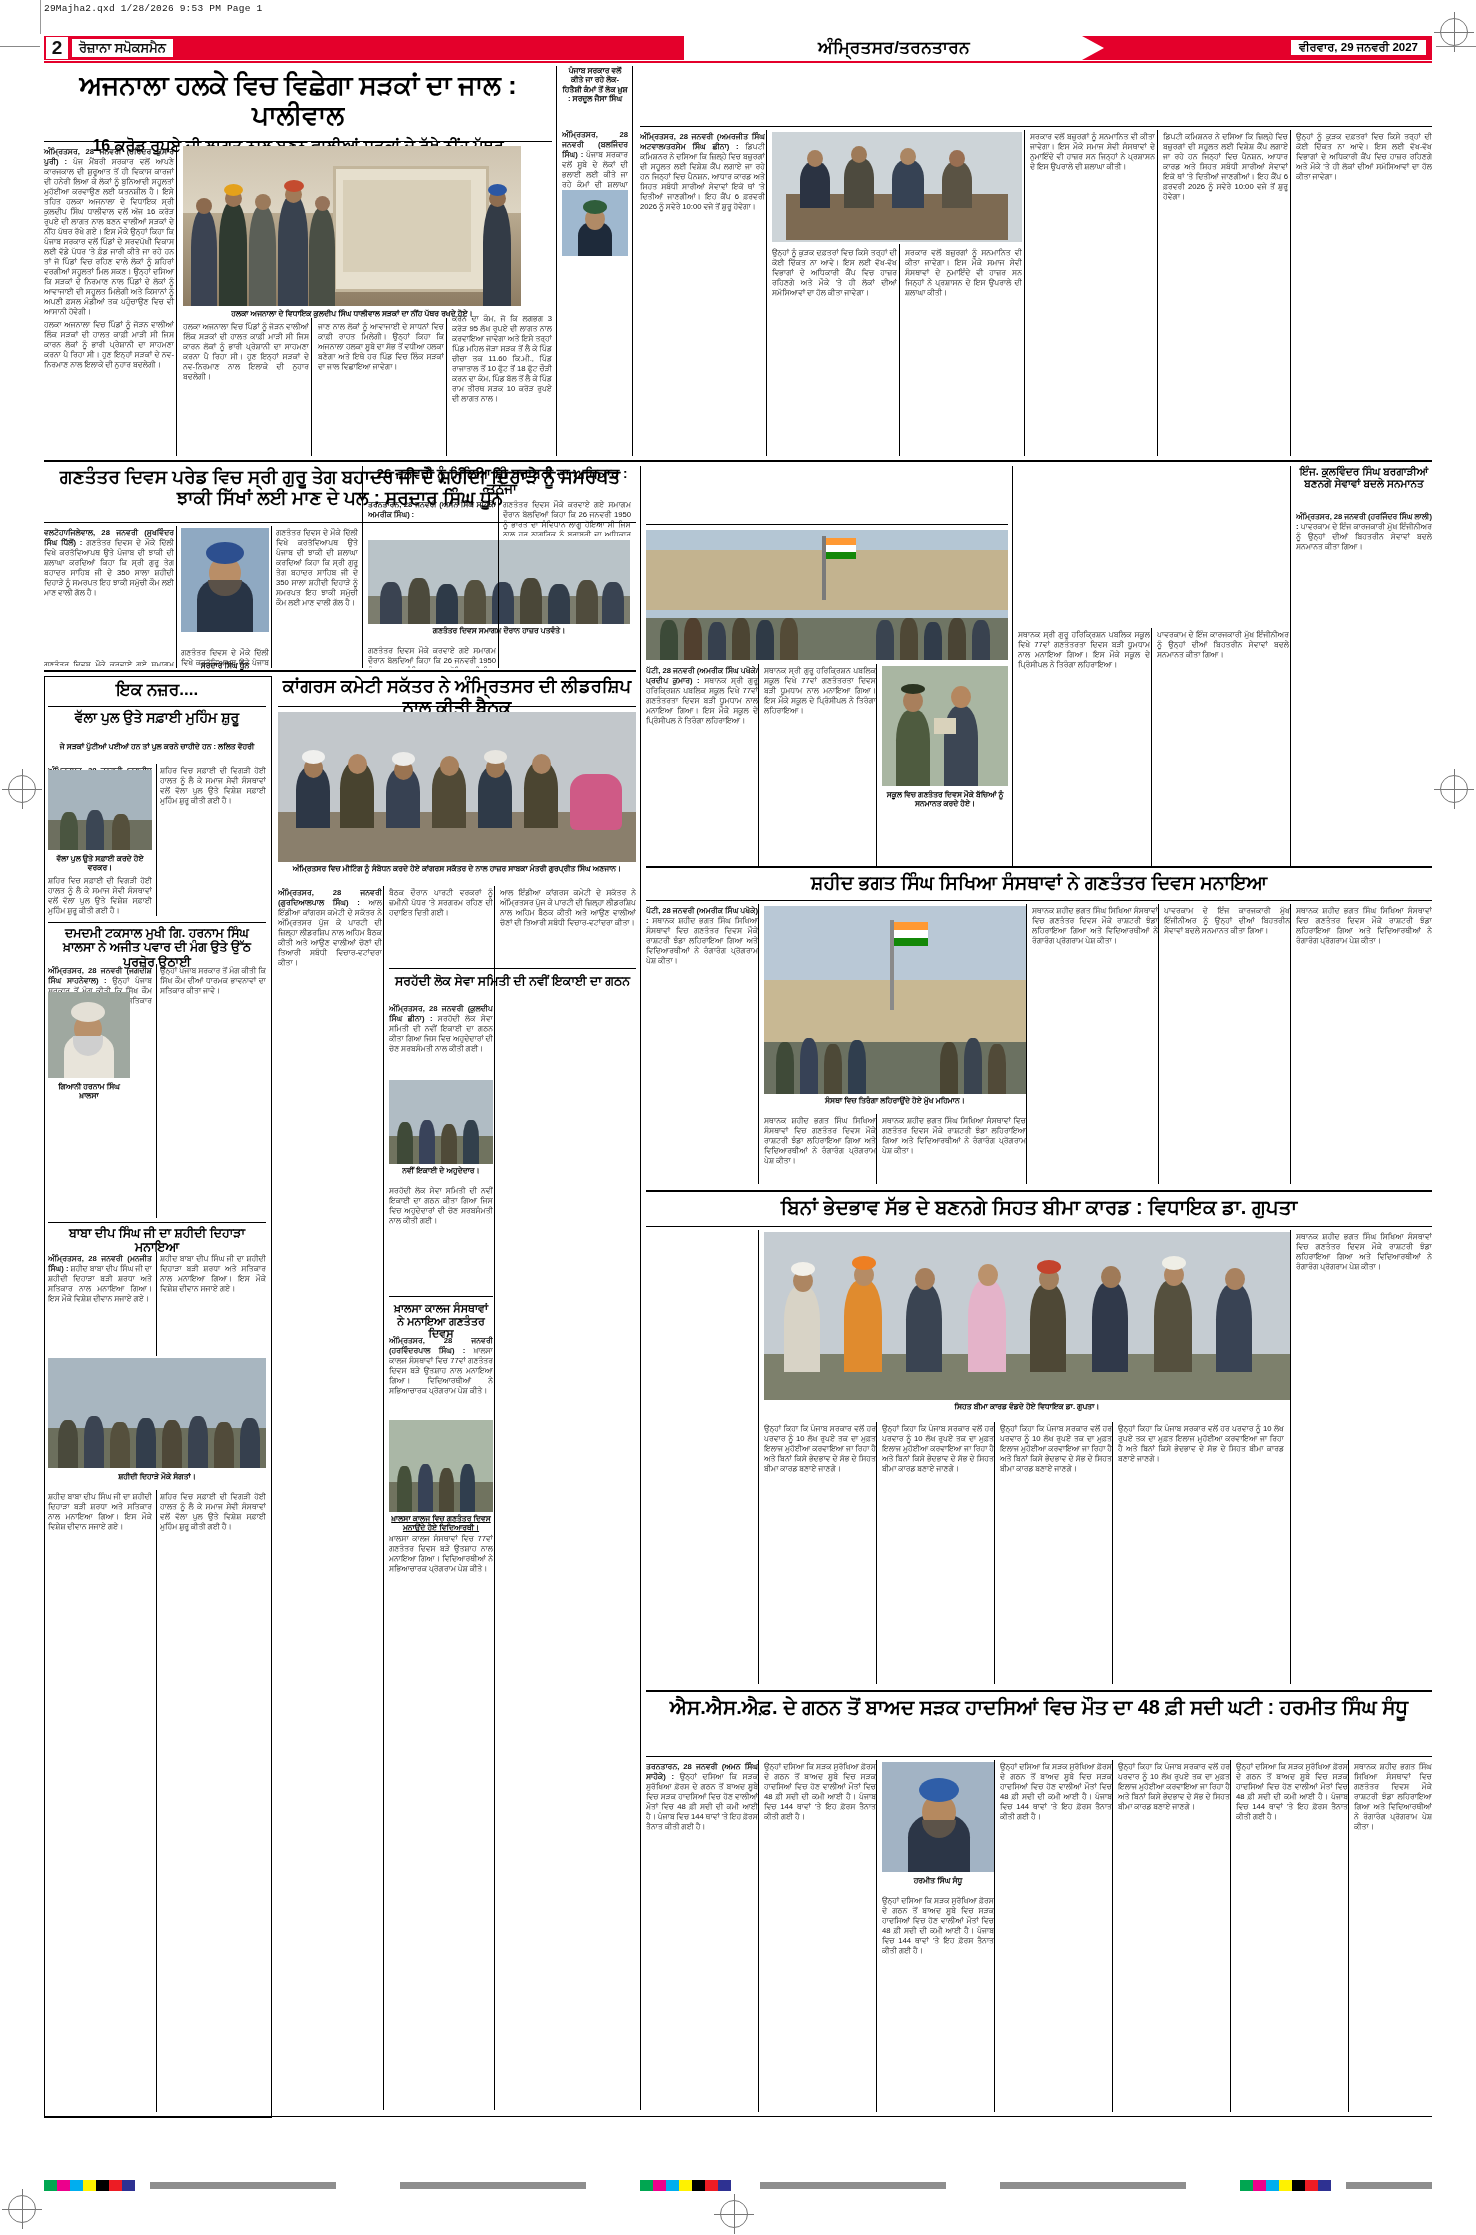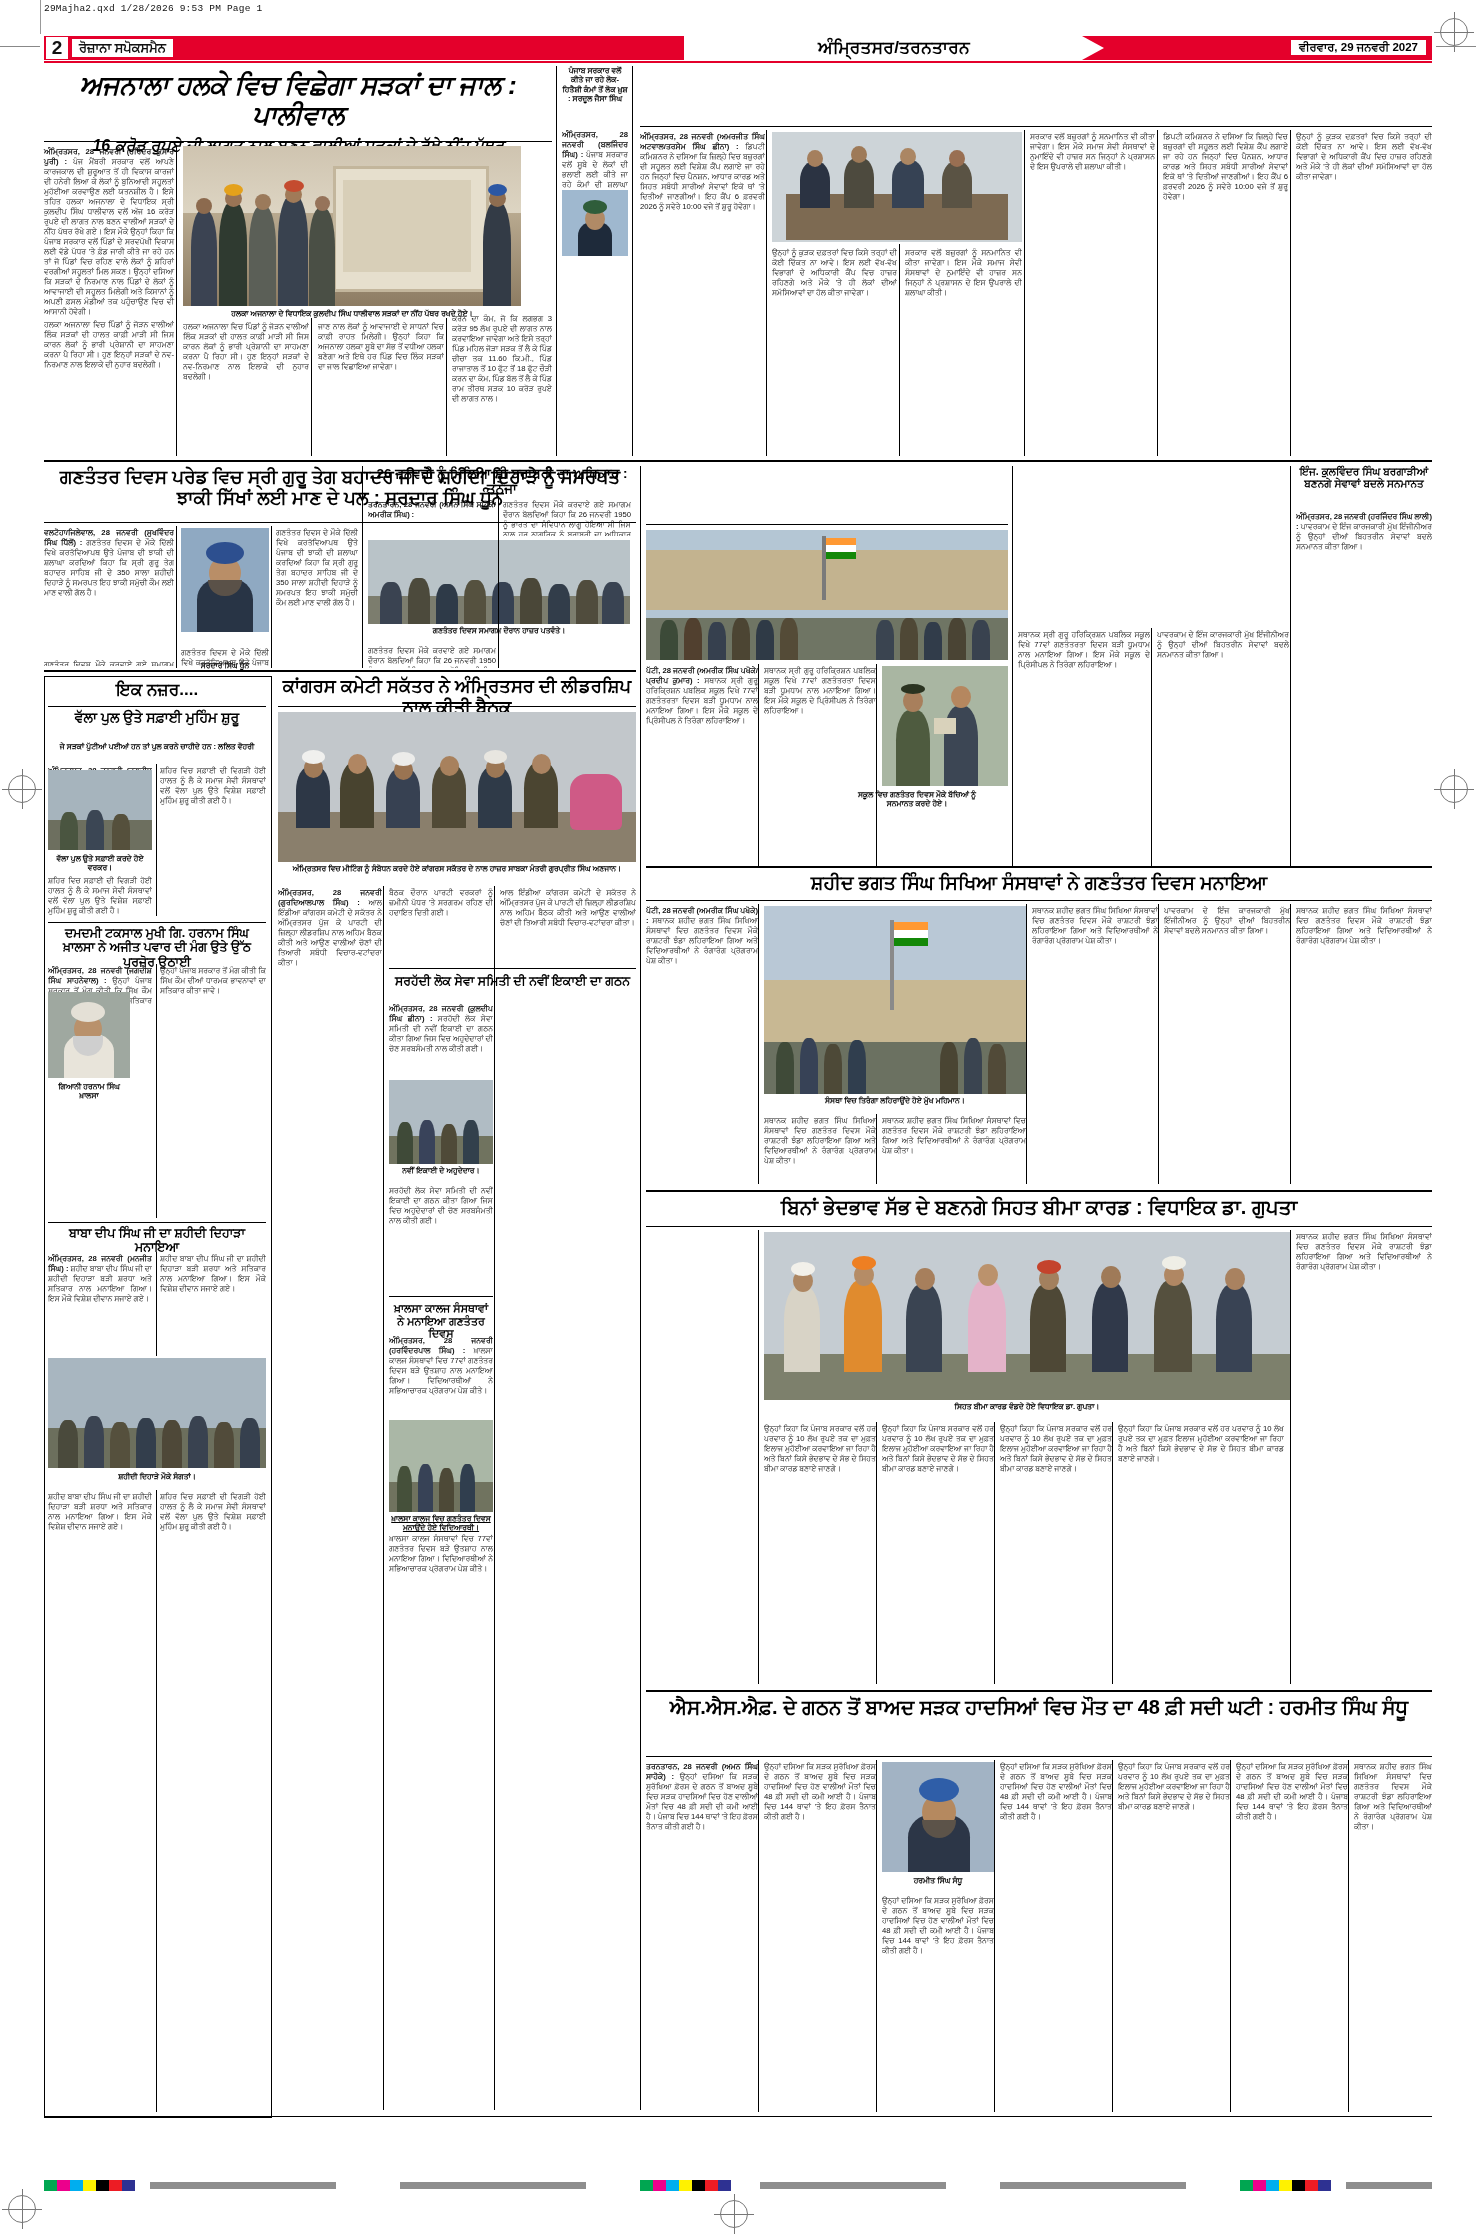--- a/index.html
+++ b/index.html
@@ -78,21 +78,21 @@
     <div class="mh-redL"></div>
     <div class="mh-redR"></div>
     <div class="mh-center2"></div>
     <div class="mh-pageno">2</div>
     <div class="mh-paper">ਰੋਜ਼ਾਨਾ ਸਪੋਕਸਮੈਨ</div>
     <div class="mh-section">ਅੰਮ੍ਰਿਤਸਰ/ਤਰਨਤਾਰਨ</div>
     <div class="mh-date">ਵੀਰਵਾਰ, 29 ਜਨਵਰੀ 2027</div>
   </div>
   <div class="mh-thin"></div>
 
-  <div class="col" style="left:44px;top:70px;width:508px;font-style:italic;">
+  <div class="col" style="left:44px;top:70px;width:508px;">
     <div class="hl" style="font-size:26.5px;text-align:center;letter-spacing:-.2px;">ਅਜਨਾਲਾ ਹਲਕੇ ਵਿਚ ਵਿਛੇਗਾ ਸੜਕਾਂ ਦਾ ਜਾਲ : ਪਾਲੀਵਾਲ</div>
     <div class="hl" style="font-size:16px;text-align:center;margin-top:7px;">16 ਕਰੋੜ ਰੁਪਏ ਦੀ ਲਾਗਤ ਨਾਲ ਬਣਨ ਵਾਲੀਆਂ ਸੜਕਾਂ ਦੇ ਰੱਖੇ ਨੀਂਹ ਪੱਥਰ</div>
   </div>
   <div class="rule-h" style="position:absolute;left:44px;top:141px;width:508px;"></div>
 
   <div class="photo" style="left:183px;top:146px;width:338px;height:160px;position:absolute;">
     <div class="ph-sky" style="background:linear-gradient(#cfc4b0,#ded6c4);"></div>
     <div class="ph-grd" style="background:linear-gradient(#b8a98f,#8d7c63);"></div>
     <div style="position:absolute;left:150px;top:20px;width:150px;height:120px;background:#e6dfcd;border:3px solid #c3b69c;"></div>
     <div style="position:absolute;left:160px;top:34px;width:128px;height:92px;background:#d8cfb8;"></div>
@@ -253,21 +253,21 @@
   <div class="body col" style="left:764px;top:666px;width:112px;height:188px;overflow:hidden;">ਸਥਾਨਕ ਸ੍ਰੀ ਗੁਰੂ ਹਰਿਕ੍ਰਿਸ਼ਨ ਪਬਲਿਕ ਸਕੂਲ ਵਿਖੇ 77ਵਾਂ ਗਣਤੰਤਰਤਾ ਦਿਵਸ ਬੜੀ ਧੂਮਧਾਮ ਨਾਲ ਮਨਾਇਆ ਗਿਆ। ਇਸ ਮੌਕੇ ਸਕੂਲ ਦੇ ਪ੍ਰਿੰਸੀਪਲ ਨੇ ਤਿਰੰਗਾ ਲਹਿਰਾਇਆ।</div>
   <div class="photo" style="position:absolute;left:882px;top:666px;width:126px;height:120px;">
     <div class="ph-sky" style="background:#a9b6a2;height:100%;"></div>
     <div class="fig" style="left:14px;width:34px;height:76px;background:#4e5b3f;"></div>
     <div class="head" style="left:21px;top:24px;width:20px;height:22px;background:#a87f5c;"></div>
     <div class="head" style="left:19px;top:18px;width:24px;height:10px;background:#2a3320;"></div>
     <div class="fig" style="left:62px;width:34px;height:80px;background:#3c4654;"></div>
     <div class="head" style="left:69px;top:20px;width:20px;height:22px;background:#b5875f;"></div>
     <div style="position:absolute;left:52px;top:52px;width:22px;height:16px;background:#d9d2bb;"></div>
   </div>
-  <div class="cap" style="position:absolute;left:854px;top:790px;width:126px;">ਸਕੂਲ ਵਿਚ ਗਣਤੰਤਰ ਦਿਵਸ ਮੌਕੇ ਬੱਚਿਆਂ ਨੂੰ ਸਨਮਾਨਤ ਕਰਦੇ ਹੋਏ।</div>
+  <div class="cap" style="position:absolute;left:882px;top:790px;width:126px;font-family:Liberation Serif, serif;">ਸਕੂਲ ਵਿਚ ਗਣਤੰਤਰ ਦਿਵਸ ਮੌਕੇ ਬੱਚਿਆਂ ਨੂੰ ਸਨਮਾਨਤ ਕਰਦੇ ਹੋਏ।</div>
   <div class="rule-v" style="position:absolute;left:758px;top:664px;height:202px;"></div>
   <div class="rule-v" style="position:absolute;left:876px;top:664px;height:202px;"></div>
   <div class="rule-v" style="position:absolute;left:1012px;top:466px;height:400px;"></div>
 
   <div class="col" style="left:1296px;top:466px;width:136px;">
     <div class="hl" style="font-size:10.5px;text-align:center;">ਇੰਜ. ਕੁਲਵਿੰਦਰ ਸਿੰਘ ਬਰਗਾੜੀਆਂ ਬਣਨਗੇ ਸੇਵਾਵਾਂ ਬਦਲੇ ਸਨਮਾਨਤ</div>
   </div>
   <div class="body col" style="left:1296px;top:512px;width:136px;height:348px;overflow:hidden;">
     <span class="dateline">ਅੰਮ੍ਰਿਤਸਰ, 28 ਜਨਵਰੀ (ਹਰਜਿੰਦਰ ਸਿੰਘ ਲਾਲੀ) :</span>
     <span>ਪਾਵਰਕਾਮ ਦੇ ਇੰਜ ਕਾਰਜਕਾਰੀ ਮੁੱਖ ਇੰਜੀਨੀਅਰ ਨੂੰ ਉਨ੍ਹਾਂ ਦੀਆਂ ਬਿਹਤਰੀਨ ਸੇਵਾਵਾਂ ਬਦਲੇ ਸਨਮਾਨਤ ਕੀਤਾ ਗਿਆ।</span>

